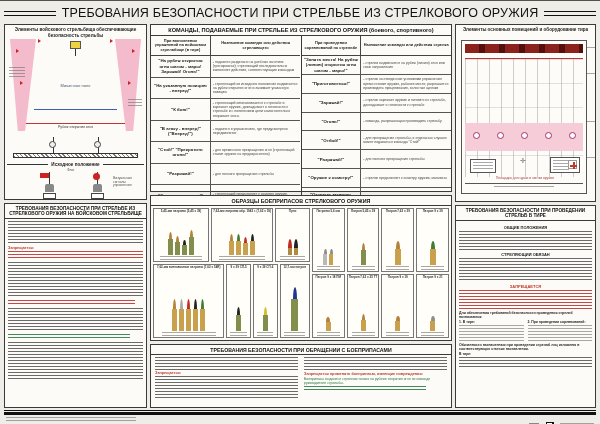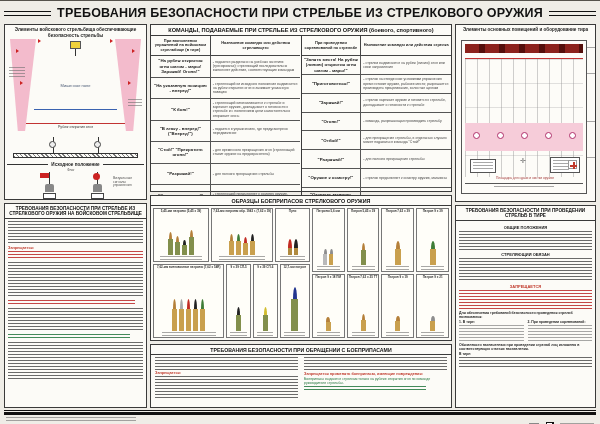--- a/index.html
+++ b/index.html
@@ -3,21 +3,21 @@
 <meta charset="utf-8">
 <style>
   html,body{margin:0;padding:0;background:#a8a49c;font-family:"Liberation Sans",sans-serif;}
   .poster{position:relative;width:600px;height:424px;background:#efede7;overflow:hidden;
           border-top:1px solid #55524c;box-sizing:border-box;padding:3px 4px 0 4px;}
   *{box-sizing:border-box;}
 
   
   .hdr{display:flex;align-items:center;gap:6px;height:18px;}
   .hdr .rule{flex:1;height:5px;border-top:1.5px solid #111;border-bottom:1.5px solid #111;}
-  .hdr h1{margin:0;font-size:12.5px;font-weight:bold;color:#111;white-space:nowrap;letter-spacing:.2px;}
+  .hdr h1{margin:0;font-size:12.5px;font-weight:normal;color:#111;white-space:nowrap;letter-spacing:.2px;}
 
   
   .cols{display:flex;gap:3px;height:384px;margin-top:2px;}
   .col-left{width:143px;display:flex;flex-direction:column;gap:3px;}
   .col-mid{flex:1;display:flex;flex-direction:column;gap:3px;}
   .col-right{width:141px;display:flex;flex-direction:column;gap:3px;}
   .panel{background:#fcfbf7;border:1px solid #3a3a3a;position:relative;}
 
   
   .fp{background-image:repeating-linear-gradient(to bottom,rgba(70,70,70,.8) 0,rgba(70,70,70,.8) 1px,transparent 1px,transparent 3px);}

